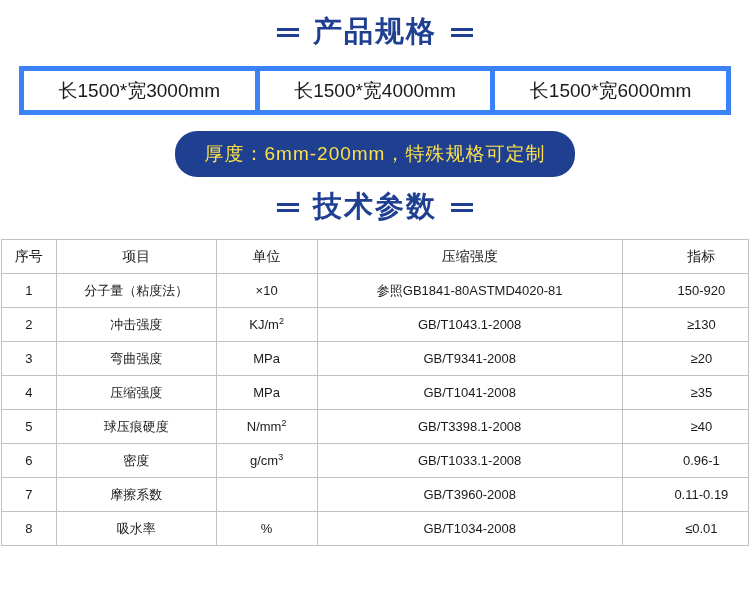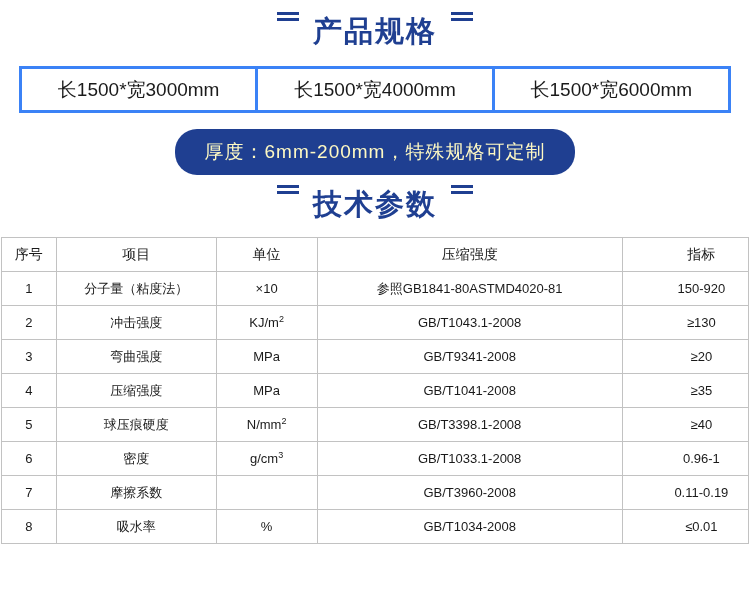--- a/index.html
+++ b/index.html
@@ -19,20 +19,21 @@
   .page {
     width: 750px;
     height: 597px;
     position: relative;
     padding: 0;
   }
 
   
   .section-title {
     display: flex;
+    align-items: center;
     justify-content: center;
     gap: 14px;
     color: #1f3f91;
     font-size: 29px;
     font-weight: bold;
     letter-spacing: 2px;
   }
   .title-dash {
     display: inline-block;
     width: 22px;
@@ -45,37 +46,37 @@
   #title-params { margin-top: 10px; }
 
   
   .spec-table {
     width: 712px;
     margin: 14px auto 0 auto;
     border-collapse: collapse;
     table-layout: fixed;
   }
   .spec-table td {
-    border: 3px solid #3b82f6;
+    border: 5px solid #3b82f6;
     height: 44px;
     text-align: center;
     vertical-align: middle;
     font-size: 19px;
     color: #1a1a1a;
   }
 
   
   .pill-wrap {
     display: flex;
     justify-content: center;
     margin-top: 16px;
   }
   .pill {
     background: #1f3f91;
-    color: #fef9c3;
+    color: #fde047;
     border-radius: 22px;
     font-size: 19px;
     padding: 10px 30px;
     letter-spacing: 1px;
     white-space: nowrap;
   }
 
   
   .tech-table {
     width: 748px;

